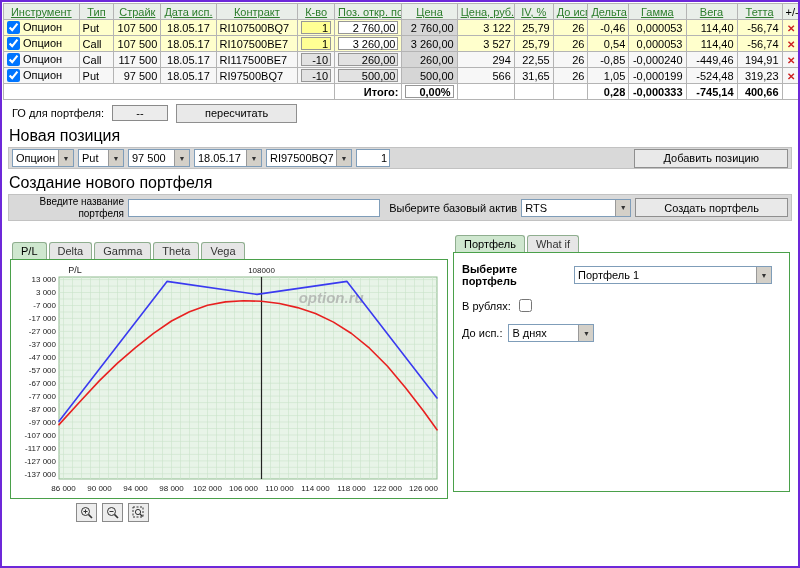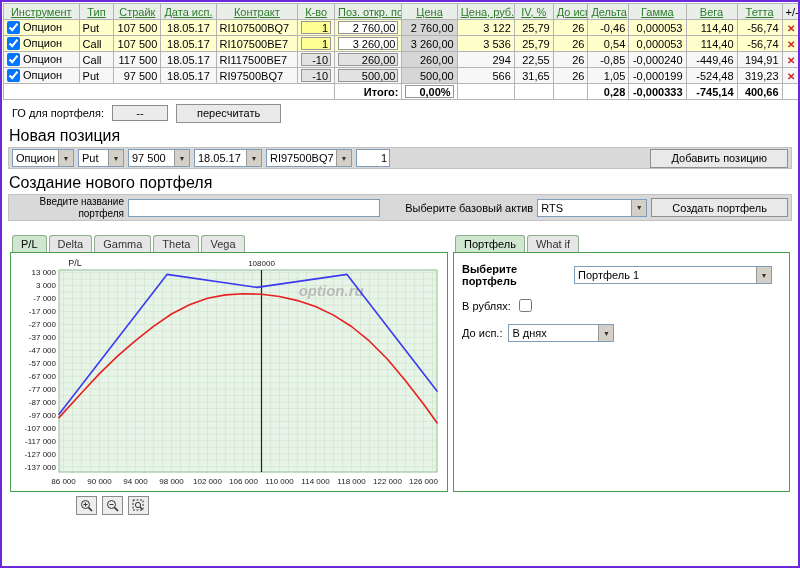--- a/index.html
+++ b/index.html
@@ -20,39 +20,39 @@
   .cellbox { border:1px solid #979797; background:#fff; text-align:right; padding:0 2px; height:13px; line-height:12px; font-size:11px; }
   tr.hl .qtybox { background:#ffff94; }
   tr.plain .qtybox, tr.plain .openbox { background:#e2e2e2; }
   tr.totals td { background:#fff; font-weight:bold; text-align:right; }
   tr.totals td.lbl { font-weight:bold;margin-top:7px; }
   .delx { color:#cc2222; font-weight:bold; font-size:10px; cursor:pointer; }
   td.del { text-align:center; background:#ececec; }
 
   .go-row { display:flex; align-items:center; gap:8px; margin:4px 0 0 10px; height:18px; }
   .go-box { border:1px solid #8a8a8a; background:#ececec; width:56px; text-align:center; height:16px; line-height:15px; }
-  button.win { font-family:"Liberation Sans",sans-serif; font-size:11px; background:#e9e9e9; border:1px solid #8f8f8f; padding:1px 20px; height:19px; cursor:pointer; }
+  button.win { font-family:"Liberation Sans",sans-serif; font-size:11px; background:#e9e9e9; border:1px solid #8f8f8f; padding:1px 28px; height:19px; cursor:pointer; }
 
   h2.section { font-size:16px; font-weight:normal; margin:5px 16px 2px 7px; line-height:18px; }
 
   .strip { background:#d9d9d9; border:1px solid #c2c2c2; display:flex; align-items:center; gap:4px; padding:0 3px; margin:0 6px; }
   .strip.np { height:22px; }
   .strip.pf { height:27px; }
   .fakeselect { background:#fff; border:1px solid #7f9db9; height:18px; display:inline-flex; align-items:center; justify-content:space-between; font-size:11px; padding-left:3px; cursor:pointer; flex:none; }
   .fakeselect .seltext { overflow:hidden; white-space:nowrap; }
   .fakeselect .arrow { width:15px; height:16px; background:#d4d0c8; border-left:1px solid #999; font-size:7px; display:flex; align-items:center; justify-content:center; color:#333; flex:none; margin-left:2px; }
   input.qtyinput { width:34px; height:18px; border:1px solid #7f9db9; font-size:11px; text-align:right; padding:0 2px; }
   .spacer { flex:1; }
   .name-label { width:112px; font-size:10px; line-height:1.15;text-align:right; }
   input.nameinput { width:252px; height:18px; border:1px solid #7f9db9; font-size:11px; padding:0 2px; }
 
   .charts-bar { margin:18px 8px 0 8px; height:22px; background:linear-gradient(#e0efe0,#b2d5b2); border:1px solid #9cba9c; text-align:center; font-size:14px; line-height:21px; }
 
   .bottom { display:flex; gap:5px; margin:12px 8px 0 8px; align-items:flex-start; }
-  .chart-panel { width:440px; }
+  .chart-panel { width:440px;margin-top:7px; }
   .right-panel { width:339px; }
   .tabs { display:flex; gap:2px; margin-left:2px; height:19px; align-items:flex-end; }
   .tab { border:1px solid #8fae8f; border-bottom:none; background:#e6e6e6; padding:2px 8px 2px 8px; font-size:11px; border-radius:3px 3px 0 0; cursor:pointer; color:#333; }
   .tab.active { background:#cfe7cf; color:#000; }
   .chart-box { border:1px solid #4aa04a; background:#fff; height:240px; padding:3px 2px 2px 2px; }
   .right-box { border:1px solid #4aa04a; background:#fff; height:240px; padding:10px 8px; }
   .zoom-row { margin:4px 0 0 66px; display:flex; gap:5px; }
   .zbtn { width:21px; height:19px; border:1px solid #8a8a8a; background:#ededed; display:flex; align-items:center; justify-content:center; cursor:pointer; padding:0; }
   .rrow { display:flex; align-items:center; margin-bottom:9px; }
   .rlabel { width:112px;font-weight:bold; }
@@ -130,21 +130,21 @@
           <td class="num">107 500</td>
           <td class="ctr">18.05.17</td>
           <td>RI107500BE7</td>
           <td>
             <div class="cellbox qtybox">1</div>
           </td>
           <td>
             <div class="cellbox openbox">3 260,00</div>
           </td>
           <td class="gray">3 260,00</td>
-          <td class="num">3 536</td>
+          <td class="num">3 527</td>
           <td class="num">25,79</td>
           <td class="num">26</td>
           <td class="num">0,54</td>
           <td class="num">0,000053</td>
           <td class="num">114,40</td>
           <td class="num">-56,74</td>
           <td class="del"><span class="delx">✕</span></td>
         </tr>
         <tr class="plain">
           <td><input type="checkbox" checked="" style="margin: 0px 3px 0px 0px; vertical-align: middle;">Опцион</td>
@@ -415,21 +415,21 @@
                 <span class="seltext">Портфель 1</span>
                 <span class="arrow">▼</span>
               </span></span>
         </div>
         <div class="rrow">
           <span style="margin-right:4px;">В рублях:</span>
           <input type="checkbox" style="">
         </div>
         <div class="rrow">
           <span style="margin-right:6px;">До исп.:</span>
-          <span id="days-select-slot"><span class="fakeselect" style="width: 106px;">
+          <span id="days-select-slot"><span class="fakeselect" style="width: 86px;">
                 <span class="seltext">В днях</span>
                 <span class="arrow">▼</span>
               </span></span>
         </div>
       </div>
     </div>
   </div>
 
 </div>
 

